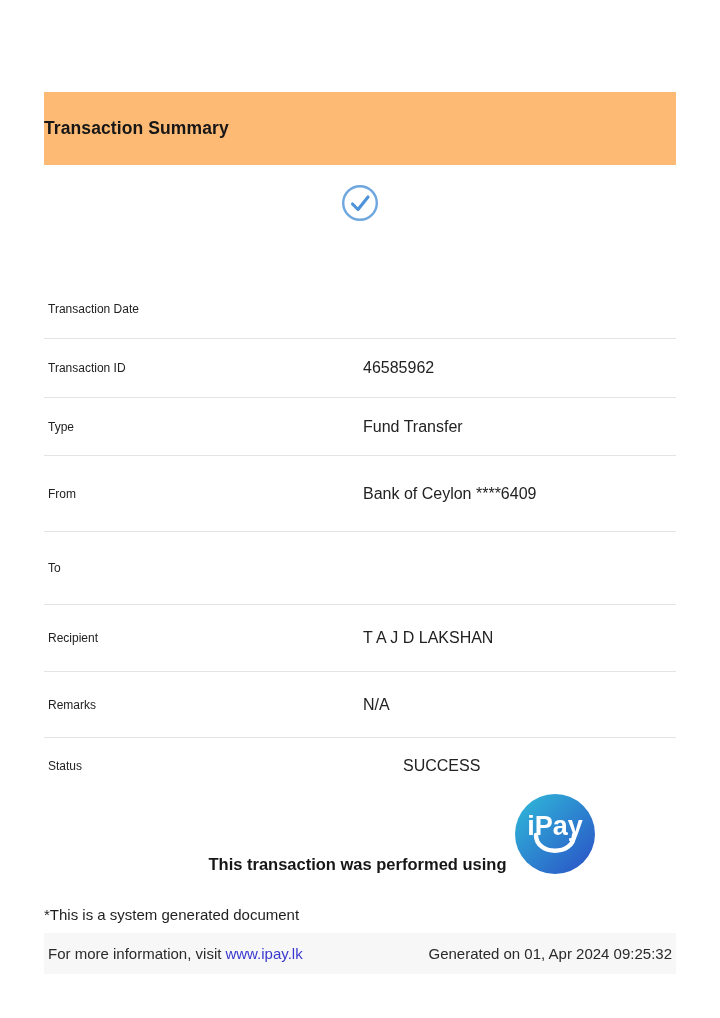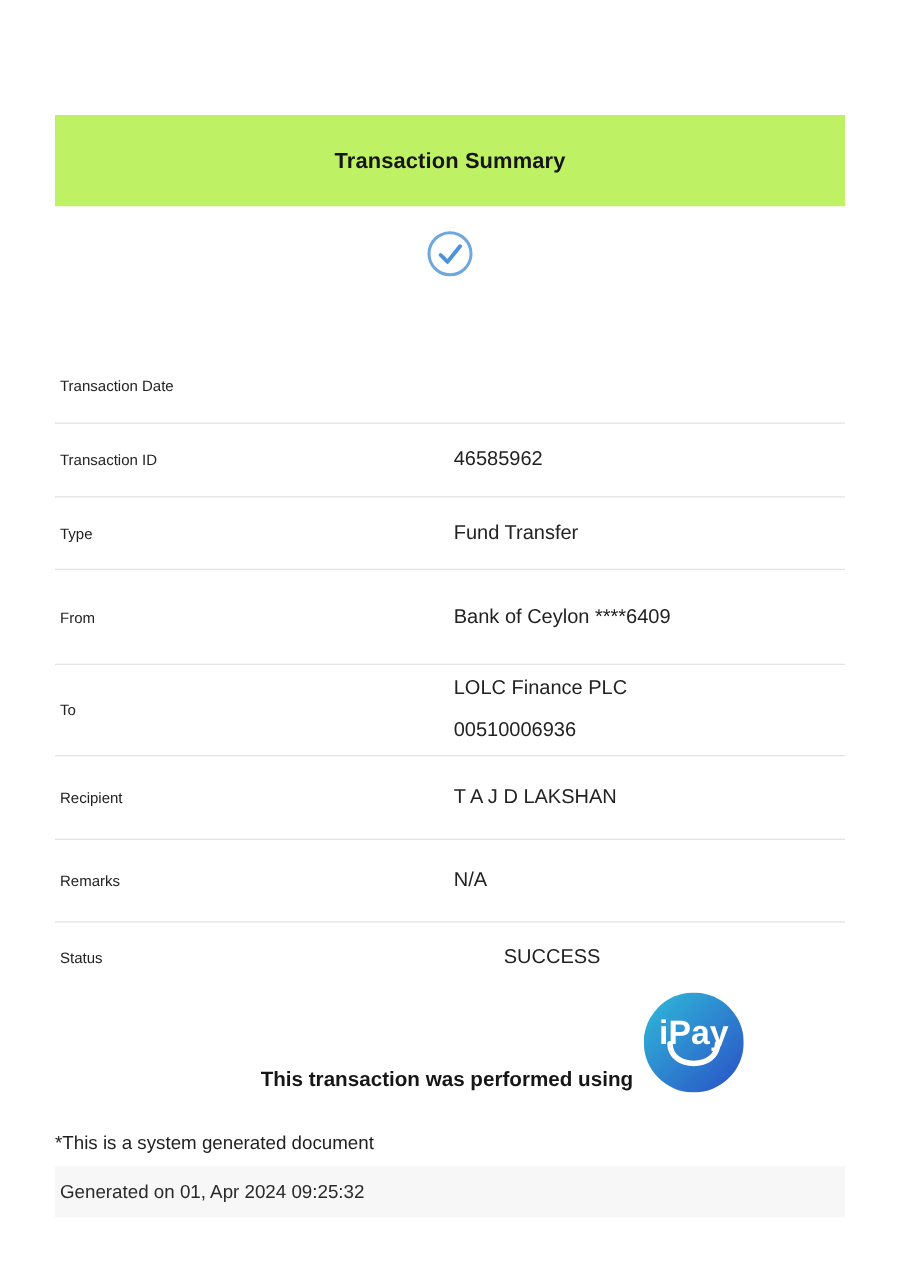--- a/index.html
+++ b/index.html
@@ -15,24 +15,23 @@
     height: 1018px;
     background: #ffffff;
     overflow: hidden;
   }
   .content { margin: 0 44px; width: 632px; }
 
   
   .header-bar {
     margin-top: 92px;
     height: 73px;
-    background: #bef264;
+    background: #fdba74;
     display: flex;
     align-items: center;
-    justify-content: center;
   }
   .page-title {
     font-size: 17.5px;
     font-weight: 700;
     color: #161616;
     letter-spacing: 0.1px;
   }
 
   
   .icon-row {
@@ -157,24 +156,20 @@
 
     <div class="detail-row" style="height:76px">
       <div class="detail-label">From</div>
       <div class="detail-values">
         <div class="detail-value">Bank of Ceylon ****6409</div>
       </div>
     </div>
 
     <div class="detail-row" style="height:73px">
       <div class="detail-label">To</div>
-      <div class="detail-values">
-        <div class="detail-value">LOLC Finance PLC</div>
-        <div class="detail-value">00510006936</div>
-      </div>
     </div>
 
     <div class="detail-row" style="height:67px">
       <div class="detail-label">Recipient</div>
       <div class="detail-values">
         <div class="detail-value">T A J D LAKSHAN</div>
       </div>
     </div>
 
     <div class="detail-row" style="height:66px">
@@ -204,16 +199,20 @@
       </defs>
       <circle cx="40" cy="40" r="40" fill="url(#ipayGrad)"></circle>
       <text x="40" y="41" text-anchor="middle" font-family="Liberation Sans, sans-serif" font-size="27" font-weight="700" fill="#ffffff">iPay</text>
       <path d="M21 41 C 21 62, 59 62, 59 41" fill="none" stroke="#ffffff" stroke-width="4.4" stroke-linecap="round"></path>
     </svg>
   </div>
 
   <div class="footnote">*This is a system generated document</div>
 
   <div class="footer-bar">
+    <div class="footer-left">
+      <span class="footer-info">For more information, visit</span>
+      <a class="footer-link">www.ipay.lk</a>
+    </div>
     <div class="footer-right">Generated on 01, Apr 2024 09:25:32</div>
   </div>
 
 </div>
 
 </body></html>

